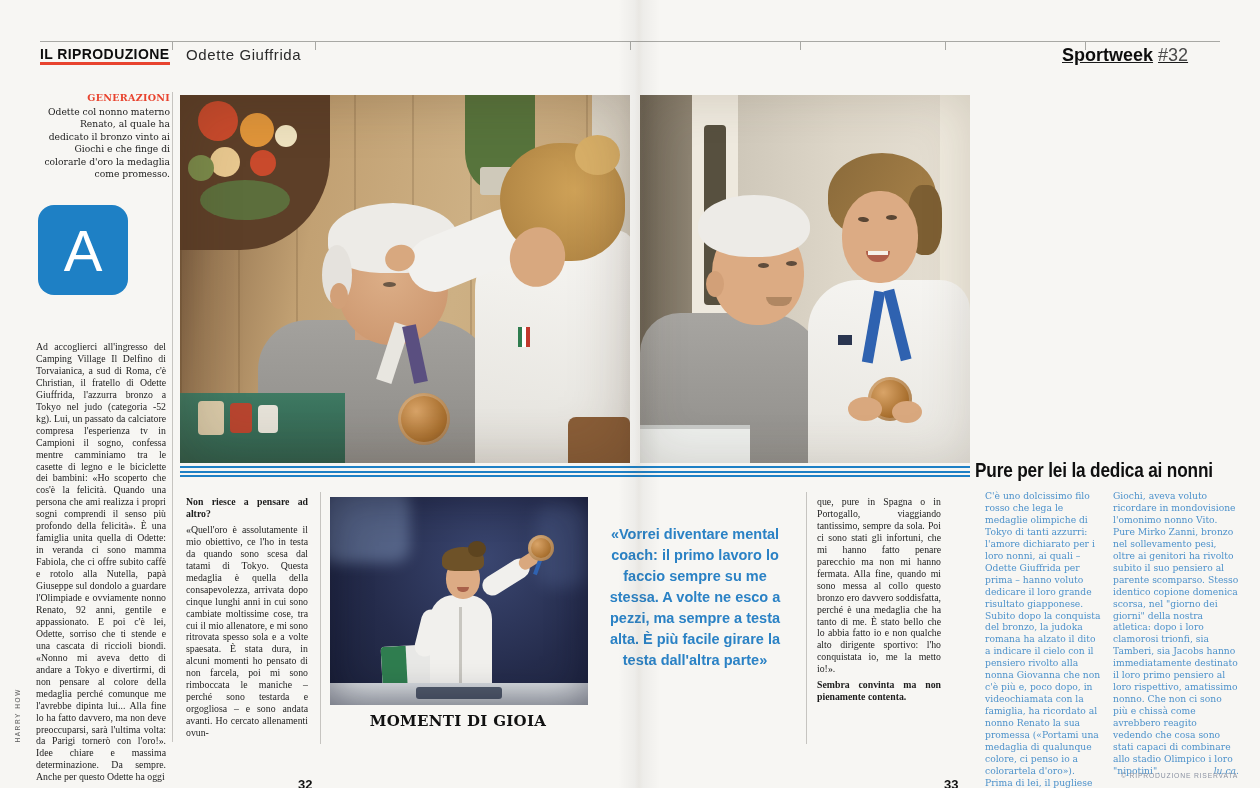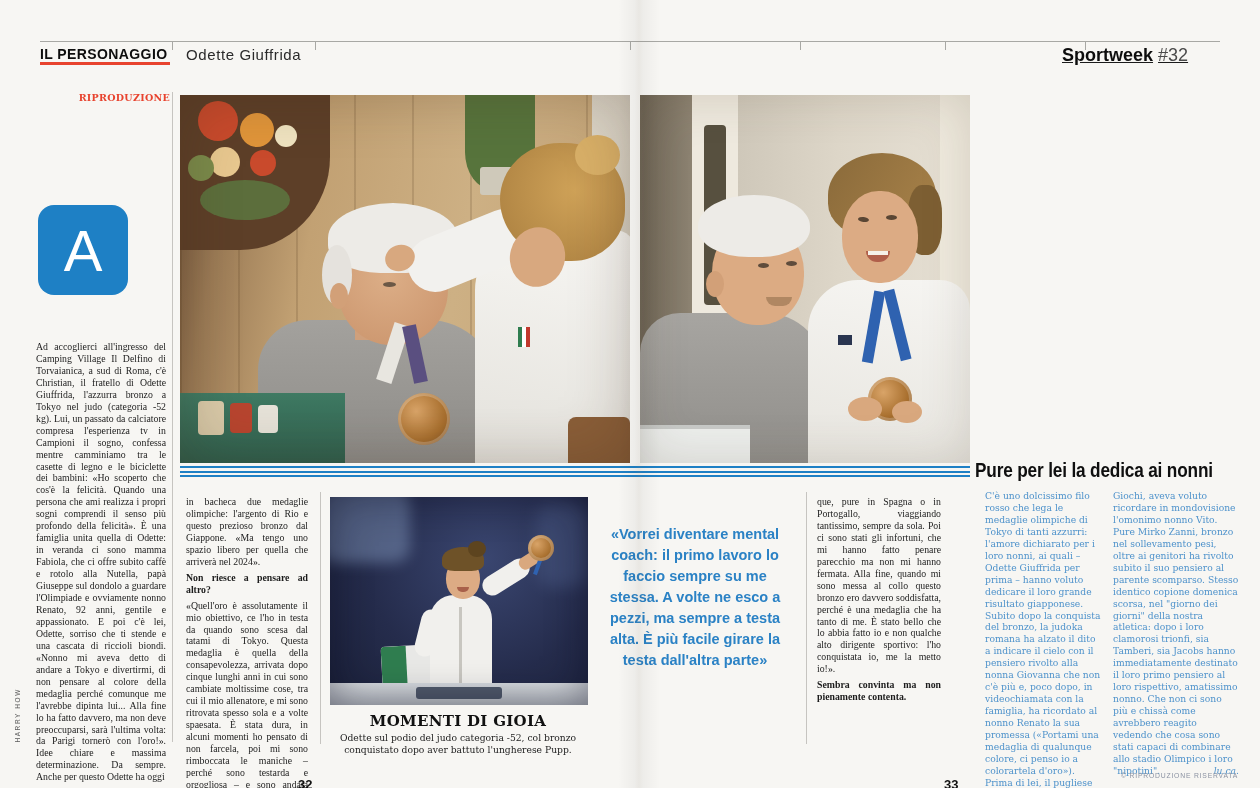--- a/index.html
+++ b/index.html
@@ -67,29 +67,30 @@
 
 <div class="spread">
 
   <div class="hrule"></div>
   <div class="tick" style="left:172px"></div>
   <div class="tick" style="left:315px"></div>
   <div class="tick" style="left:630px"></div>
   <div class="tick" style="left:800px"></div>
   <div class="tick" style="left:945px"></div>
   <div class="tick" style="left:1085px"></div>
-  <div class="section-label">IL PERSONAGGIO</div>
+  <div class="section-label">IL RIPRODUZIONE</div>
   <div class="section-underline"></div>
   <div class="subject-label">Odette Giuffrida</div>
   <div class="brand">
     <span class="bold">Sportweek</span><span class="lite">#32</span>
   </div>
 
   <div class="kickerbox">
-    <div class="kicker">RIPRODUZIONE</div>
+    <div class="kicker">GENERAZIONI</div>
+    <div class="slab sidecap">Odette col nonno materno Renato, al quale ha dedicato il bronzo vinto ai Giochi e che finge di colorarle d'oro la medaglia come promesso.</div>
   </div>
   <div class="dropbox">
     <span>A</span>
   </div>
   <div class="vrule" style="left:172px;top:92px;height:650px;"></div>
   <div class="bodycol" style="left:32px;top:337px;width:138px;">
     <p>Ad accoglierci all'ingresso del Camping Village Il Delfino di Torvaianica, a sud di Roma, c'è Christian, il fratello di Odette Giuffrida, l'azzurra bronzo a Tokyo nel judo (categoria -52 kg). Lui, un passato da calciatore compresa l'esperienza tv in Campioni il sogno, confessa mentre camminiamo tra le casette di legno e le biciclette dei bambini: «Ho scoperto che cos'è la felicità. Quando una persona che ami realizza i propri sogni comprendi il senso più profondo della felicità». È una famiglia unita quella di Odette: in veranda ci sono mamma Fabiola, che ci offre subito caffè e rotolo alla Nutella, papà Giuseppe sul dondolo a guardare l'Olimpiade e ovviamente nonno Renato, 92 anni, gentile e appassionato. E poi c'è lei, Odette, sorriso che ti stende e una cascata di riccioli biondi. «Nonno mi aveva detto di andare a Tokyo e divertirmi, di non pensare al colore della medaglia perché comunque me l'avrebbe dipinta lui... Alla fine lo ha fatto davvero, ma non deve preoccuparsi, sarà l'ultima volta: da Parigi tornerò con l'oro!». Idee chiare e massima determinazione. Da sempre. Anche per questo Odette ha oggi</p>
   </div>
 
   <div class="photo" style="left:180px;top:95px;width:450px;height:368px;">
@@ -166,21 +167,20 @@
     <div class="ph" style="left:226px;top:156px;width:24px;height:11px;border-radius:0 0 20px 20px;background:#b05f4a;"></div>
     <div class="ph" style="left:228px;top:156px;width:20px;height:4px;background:#f5f0e8;"></div>
     <div class="ph" style="left:0;top:330px;width:110px;height:4px;background:#c8cac8;"></div>
     <div class="ph" style="left:0;top:334px;width:110px;height:34px;background:#eceeec;"></div>
     <div class="vig" style="box-shadow:inset 0 0 50px rgba(80,60,40,.18);"></div>
   </div>
 
   <div class="stripes"></div>
 
   <div class="bodycol" style="left:182px;top:492px;width:130px;">
-    <p>in bacheca due medaglie olimpiche: l'argento di Rio e questo prezioso bronzo dal Giappone. «Ma tengo uno spazio libero per quella che arriverà nel 2024».</p>
     <p class="q">Non riesce a pensare ad altro?</p>
     <p>«Quell'oro è assolutamente il mio obiettivo, ce l'ho in testa da quando sono scesa dal tatami di Tokyo. Questa medaglia è quella della consapevolezza, arrivata dopo cinque lunghi anni in cui sono cambiate moltissime cose, tra cui il mio allenatore, e mi sono ritrovata spesso sola e a volte spaesata. È stata dura, in alcuni momenti ho pensato di non farcela, poi mi sono rimboccata le maniche – perché sono testarda e orgogliosa – e sono andata avanti. Ho cercato allenamenti ovun-</p>
   </div>
   <div class="vrule" style="left:320px;top:492px;height:252px;"></div>
 
   <div class="photo" style="left:330px;top:497px;width:258px;height:208px;">
     <div class="ph" style="inset:0;background:radial-gradient(circle at 60% 30%,#3a4670 0%,#252c4c 55%,#1a2038 100%);"></div>
     <div class="ph" style="left:-10px;top:-10px;width:90px;height:76px;background:#7e93b8;opacity:.5;filter:blur(7px);border-radius:16px;"></div>
     <div class="ph" style="left:206px;top:6px;width:52px;height:84px;background:#4a5a85;opacity:.5;filter:blur(8px);border-radius:16px;"></div>
     <div class="ph" style="left:52px;top:148px;width:74px;height:56px;transform:rotate(-3deg);border-radius:4px;overflow:hidden;background:#e8e8e6;">
@@ -198,21 +198,20 @@
     <div class="ph" style="left:112px;top:50px;width:42px;height:24px;border-radius:50% 50% 30% 30%;background:#6e5228;"></div>
     <div class="ph" style="left:138px;top:44px;width:18px;height:16px;border-radius:50%;background:#5d441f;"></div>
     <div class="ph" style="left:127px;top:90px;width:12px;height:5px;border-radius:0 0 8px 8px;background:#a8604a;"></div>
     <div class="ph" style="left:0;top:186px;width:258px;height:22px;background:linear-gradient(180deg,#d6dade,#b8bdc3);"></div>
     <div class="ph" style="left:86px;top:190px;width:86px;height:12px;background:#3a4458;border-radius:3px;opacity:.85;"></div>
     <div class="vig" style="box-shadow:inset 0 0 40px rgba(10,12,30,.45);"></div>
   </div>
 
   <div class="podcap">
     <div class="t">MOMENTI DI GIOIA</div>
-    <div class="x">Odette sul podio del judo categoria -52, col bronzo conquistato dopo aver battuto l'ungherese Pupp.</div>
   </div>
 
   <div class="quote">«Vorrei diventare mental coach: il primo lavoro lo faccio sempre su me stessa. A volte ne esco a pezzi, ma sempre a testa alta. È più facile girare la testa dall'altra parte»</div>
 
   <div class="vrule" style="left:806px;top:492px;height:252px;"></div>
   <div class="bodycol" style="left:813px;top:492px;width:132px;">
     <p>que, pure in Spagna o in Portogallo, viaggiando tantissimo, sempre da sola. Poi ci sono stati gli infortuni, che mi hanno fatto penare parecchio ma non mi hanno fermata. Alla fine, quando mi sono messa al collo questo bronzo ero davvero soddisfatta, perché è una medaglia che ha tanto di me. È stato bello che lo abbia fatto io e non qualche alto dirigente sportivo: l'ho conquistata io, me la metto io!».</p>
     <p class="q">Sembra convinta ma non pienamente contenta.</p>
   </div>
 

